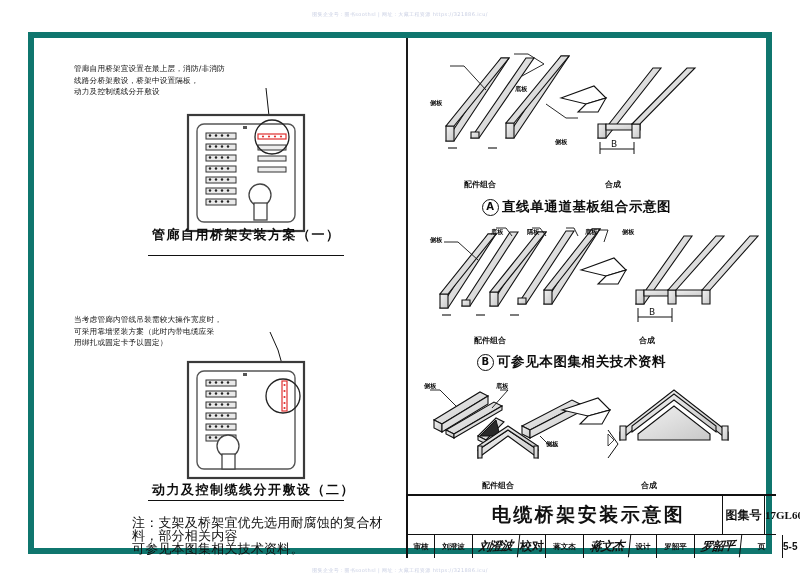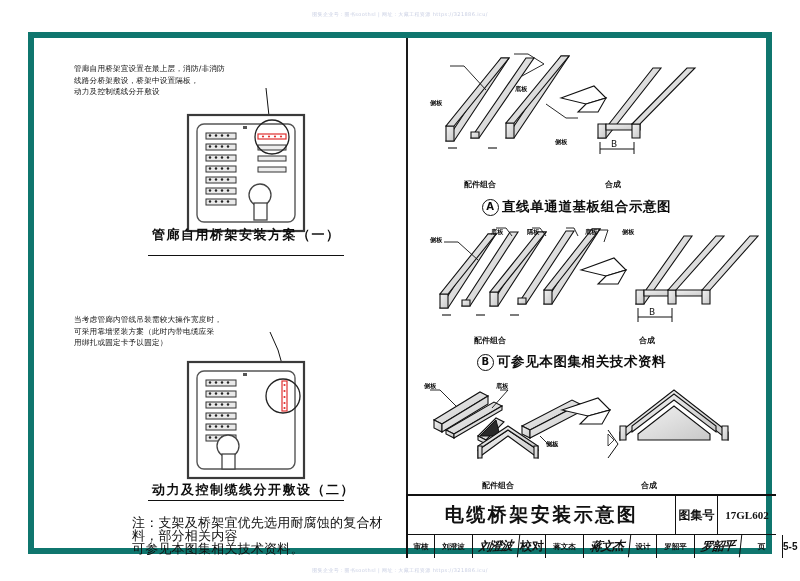--- a/index.html
+++ b/index.html
@@ -55,20 +55,21 @@
 
   
   #titleblock{
     position:absolute;left:372px;top:456px;width:370px;height:64px;
     box-sizing:border-box;border-left:2px solid #111;
   }
   #tb-top{
     position:absolute;left:0;top:0;width:100%;height:41px;
     border-top:2px solid #111;border-bottom:1.4px solid #111;box-sizing:border-box;
     display:flex;
+    padding-left:47px;
   }
   #tb-bot{
     position:absolute;left:0;top:41px;width:100%;height:23px;
     box-sizing:border-box;display:flex;border-bottom:0px solid #111;
   }
   .tb-cell{
     border-right:1.4px solid #111;box-sizing:border-box;
     display:flex;align-items:center;justify-content:center;
     font-size:12px;color:#111;font-weight:bold;white-space:nowrap;
   }

